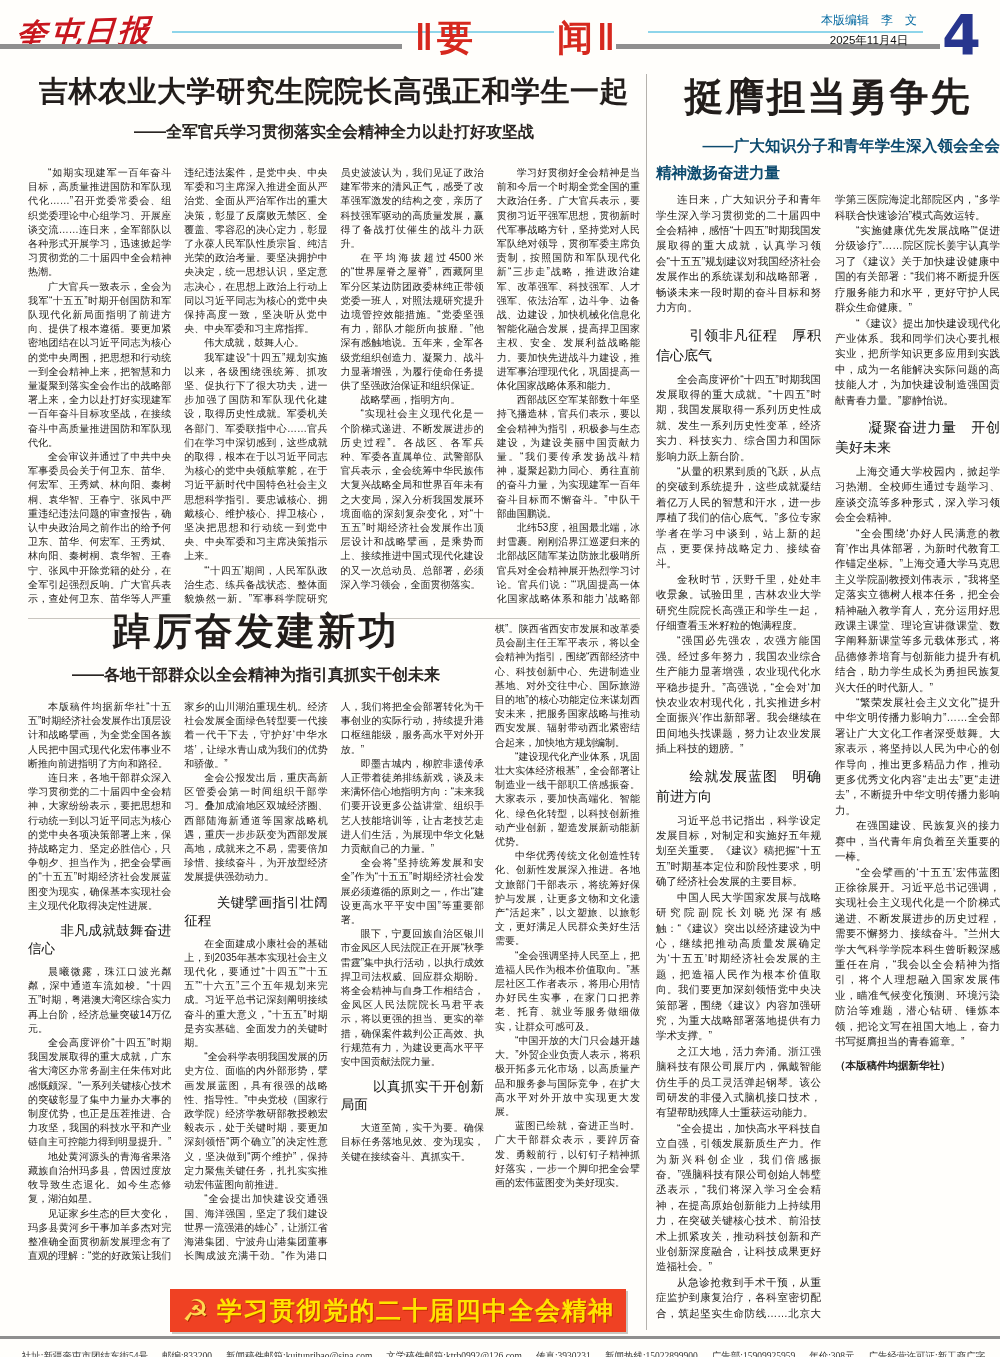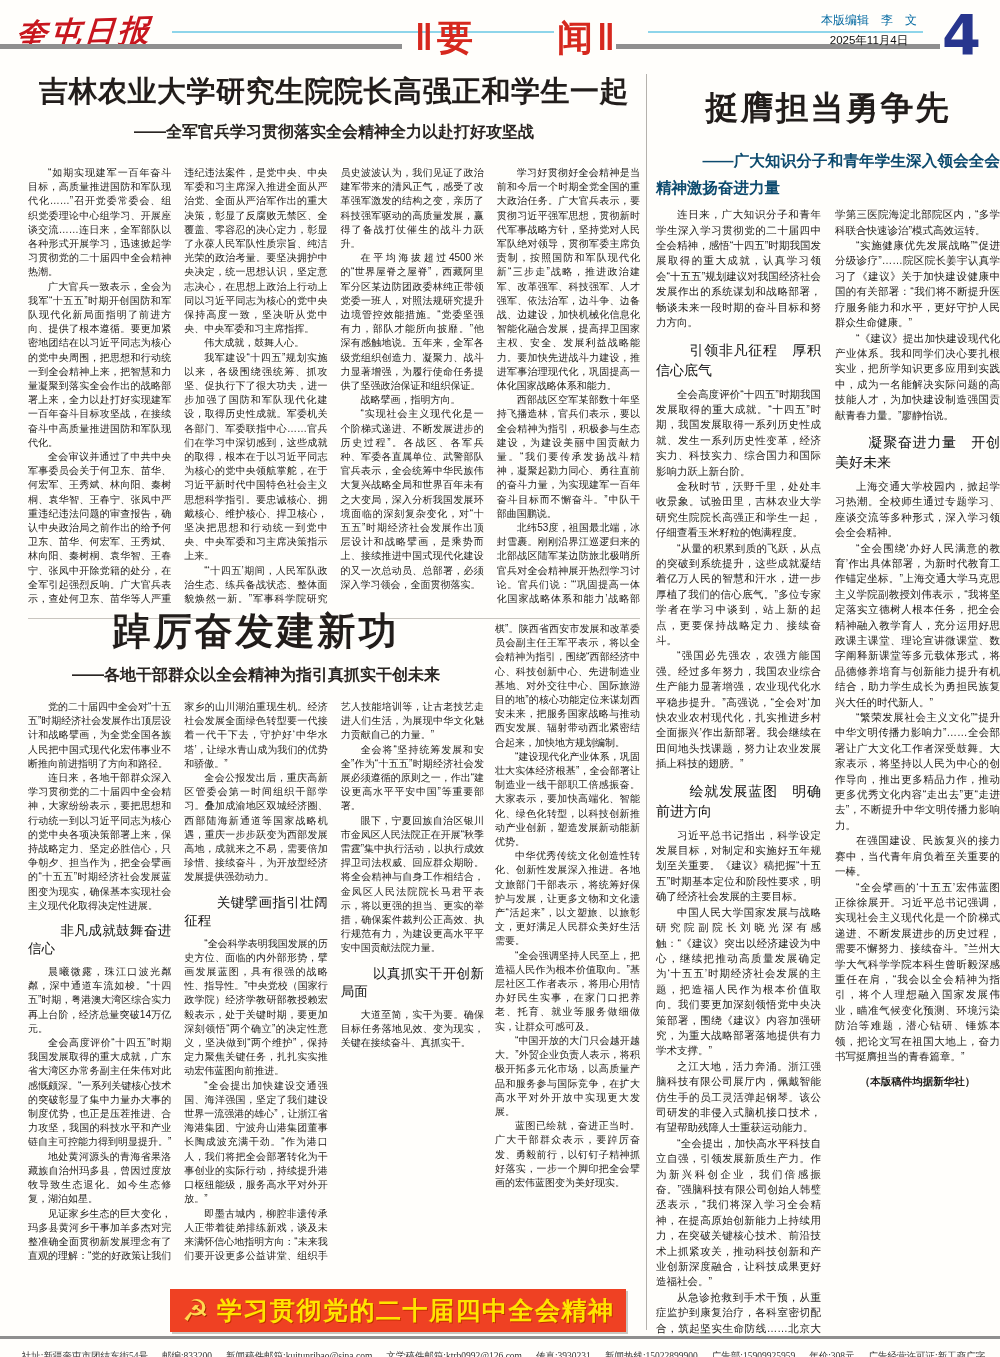--- a/index.html
+++ b/index.html
@@ -20,34 +20,34 @@
   .edit-block{position:absolute;left:800px;top:12px;width:138px;text-align:center;line-height:16px;}
   .edit-block .editor{font-size:12px;font-weight:normal;color:#0369a1;}
   .edit-block .date{font-size:11.5px;color:#111;margin-top:4px;}
   .page-num{position:absolute;left:942px;top:2px;font-size:56px;font-weight:bold;color:#28368e;
         font-family:"DejaVu Sans",sans-serif;}
   
   .main-head{position:absolute;left:28px;top:72px;width:612px;text-align:center;}
   .main-head h1{margin:0;font-size:29px;font-weight:bold;color:#221d1b;letter-spacing:0.5px;white-space:nowrap;}
   .main-head .sub{margin:10px 0 0;font-size:16px;font-weight:bold;color:#2a2522;}
   .right-article{position:absolute;left:656px;top:70px;width:344px;}
-  .right-head h2{margin:16px;text-align:center;font-size:33px;font-weight:bold;color:#221d1b;letter-spacing:2px;}
+  .right-head h2{margin:0;text-align:center;font-size:39px;font-weight:bold;color:#221d1b;letter-spacing:2px;}
   .right-head .sub{margin:8px 0 6px;font-size:15.5px;font-weight:bold;color:#0c4a6e;
         text-indent:3em;line-height:1.75;text-align:justify;}
   .mid-left{position:absolute;left:28px;top:604px;width:456px;}
   .mid-head{text-align:center;height:94px;}
   .mid-head h2{margin:2px 0 0;font-size:38px;font-weight:bold;color:#221d1b;letter-spacing:3px;}
   .mid-head .sub{margin:8px 0 0;font-size:16px;font-weight:bold;color:#2a2522;}
   
   .cols{column-gap:13px;column-fill:auto;overflow:hidden;text-align:justify;}
   .cols p,.one-col p{margin:0;font-size:10px;line-height:14.2px;text-indent:2em;color:#242220;}
   .cols h3,.one-col h3{margin:9px 0 7px;font-size:13.5px;line-height:18px;font-weight:normal;
         color:#111;text-indent:2.4em;}
   .cols p.cont,.one-col p.cont{text-indent:0;}
-  .cols p.byline{text-align:center;text-indent:0;font-weight:bold;margin-top:10px;}
+  .cols p.byline{text-align:left;text-indent:0;font-weight:bold;margin-top:10px;font-family:Liberation Mono, monospace;}
   .top-cols{position:absolute;left:28px;top:166px;width:612px;height:450px;column-count:4;}
   .mid-cols{height:566px;column-count:3;}
   .mid-col4{position:absolute;left:495px;top:622px;width:145px;height:660px;overflow:hidden;text-align:justify;}
   .right-cols{height:1150px;column-count:2;column-gap:14px;margin-top:4px;}
   .right-cols p{font-size:10.5px;line-height:15.4px;}
   .right-cols h3{font-size:14px;line-height:20px;}
   
   .vrule{position:absolute;left:646px;top:74px;width:1px;height:1256px;background:#b5b2ad;}
   .hrule{position:absolute;left:28px;top:618px;width:612px;height:1px;background:#c9c5bf;}
   
@@ -100,29 +100,30 @@
 
   <div class="hrule"></div>
   <div class="vrule"></div>
 
   <div class="mid-left">
     <div class="mid-head">
       <h2>踔厉奋发建新功</h2>
       <p class="sub">——各地干部群众以全会精神为指引真抓实干创未来</p>
     </div>
     <div class="cols mid-cols">
-        <p>党的二十届四中全会对“十五五”时期经济社会发展作出顶层设计和战略擘画，为全党全国各族人民把中国式现代化宏伟事业不断推向前进指明了方向和路径。</p>
+        <p>本版稿件均据新华社“十五五”时期经济社会发展作出顶层设计和战略擘画，为全党全国各族人民把中国式现代化宏伟事业不断推向前进指明了方向和路径。</p>
         <p>连日来，各地干部群众深入学习贯彻党的二十届四中全会精神，大家纷纷表示，要把思想和行动统一到以习近平同志为核心的党中央各项决策部署上来，保持战略定力、坚定必胜信心，只争朝夕、担当作为，把全会擘画的“十五五”时期经济社会发展蓝图变为现实，确保基本实现社会主义现代化取得决定性进展。</p>
         <h3>非凡成就鼓舞奋进信心</h3>
         <p>晨曦微露，珠江口波光粼粼，深中通道车流如梭。“十四五”时期，粤港澳大湾区综合实力再上台阶，经济总量突破14万亿元。</p>
         <p>全会高度评价“十四五”时期我国发展取得的重大成就，广东省大湾区办常务副主任朱伟对此感慨颇深。“一系列关键核心技术的突破彰显了集中力量办大事的制度优势，也正是压茬推进、合力攻坚，我国的科技水平和产业链自主可控能力得到明显提升。”</p>
         <p>地处黄河源头的青海省果洛藏族自治州玛多县，曾因过度放牧导致生态退化。如今生态修复，湖泊如星。</p>
         <p>见证家乡生态的巨大变化，玛多县黄河乡干事加羊多杰对完整准确全面贯彻新发展理念有了直观的理解：“党的好政策让我们家乡的山川湖泊重现生机。经济社会发展全面绿色转型要一代接着一代干下去，守护好‘中华水塔’，让绿水青山成为我们的优势和骄傲。”</p>
         <p>全会公报发出后，重庆高新区管委会第一时间组织干部学习。叠加成渝地区双城经济圈、西部陆海新通道等国家战略机遇，重庆一步步跃变为西部发展高地，成就来之不易，需要倍加珍惜、接续奋斗，为开放型经济发展提供强劲动力。</p>
         <h3>关键擘画指引壮阔征程</h3>
+        <p>在全面建成小康社会的基础上，到2035年基本实现社会主义现代化，要通过“十四五”“十五五”“十六五”三个五年规划来完成。习近平总书记深刻阐明接续奋斗的重大意义，“十五五”时期是夯实基础、全面发力的关键时期。</p>
         <p>“全会科学表明我国发展的历史方位、面临的内外部形势，擘画发展蓝图，具有很强的战略性、指导性。”中央党校（国家行政学院）经济学教研部教授赖宏毅表示，处于关键时期，要更加深刻领悟“两个确立”的决定性意义，坚决做到“两个维护”，保持定力聚焦关键任务，扎扎实实推动宏伟蓝图向前推进。</p>
         <p>“全会提出加快建设交通强国、海洋强国，坚定了我们建设世界一流强港的雄心”，让浙江省海港集团、宁波舟山港集团董事长陶成波充满干劲。“作为港口人，我们将把全会部署转化为干事创业的实际行动，持续提升港口枢纽能级，服务高水平对外开放。”</p>
         <p>即墨古城内，柳腔非遗传承人正带着徒弟排练新戏，谈及未来满怀信心地指明方向：“未来我们要开设更多公益讲堂、组织手艺人技能培训等，让古老技艺走进人们生活，为展现中华文化魅力贡献自己的力量。”</p>
         <p>全会将“坚持统筹发展和安全”作为“十五五”时期经济社会发展必须遵循的原则之一，作出“建设更高水平平安中国”等重要部署。</p>
         <p>眼下，宁夏回族自治区银川市金凤区人民法院正在开展“秋季雷霆”集中执行活动，以执行成效捍卫司法权威、回应群众期盼。将全会精神与自身工作相结合，金凤区人民法院院长马君平表示，将以更强的担当、更实的举措，确保案件裁判公正高效、执行规范有力，为建设更高水平平安中国贡献法院力量。</p>
         <h3>以真抓实干开创新局面</h3>
         <p>大道至简，实干为要。确保目标任务落地见效、变为现实，关键在接续奋斗、真抓实干。</p>
       </div>
   </div>
   <div class="mid-col4 one-col">
@@ -136,22 +137,22 @@
 
   <div class="right-article">
     <div class="right-head">
       <h2>挺膺担当勇争先</h2>
       <p class="sub">——广大知识分子和青年学生深入领会全会精神激扬奋进力量</p>
     </div>
     <div class="cols right-cols">
         <p>连日来，广大知识分子和青年学生深入学习贯彻党的二十届四中全会精神，感悟“十四五”时期我国发展取得的重大成就，认真学习领会“十五五”规划建议对我国经济社会发展作出的系统谋划和战略部署，畅谈未来一段时期的奋斗目标和努力方向。</p>
         <h3>引领非凡征程　厚积信心底气</h3>
         <p>全会高度评价“十四五”时期我国发展取得的重大成就。“十四五”时期，我国发展取得一系列历史性成就、发生一系列历史性变革，经济实力、科技实力、综合国力和国际影响力跃上新台阶。</p>
+        <p>“从量的积累到质的飞跃，从点的突破到系统提升，这些成就凝结着亿万人民的智慧和汗水，进一步厚植了我们的信心底气。”多位专家学者在学习中谈到，站上新的起点，更要保持战略定力、接续奋斗。</p>
         <p>金秋时节，沃野千里，处处丰收景象。试验田里，吉林农业大学研究生院院长高强正和学生一起，仔细查看玉米籽粒的饱满程度。</p>
-        <p>“从量的积累到质的飞跃，从点的突破到系统提升，这些成就凝结着亿万人民的智慧和汗水，进一步厚植了我们的信心底气。”多位专家学者在学习中谈到，站上新的起点，更要保持战略定力、接续奋斗。</p>
         <p>“强国必先强农，农强方能国强。经过多年努力，我国农业综合生产能力显著增强，农业现代化水平稳步提升。”高强说，“全会对‘加快农业农村现代化，扎实推进乡村全面振兴’作出新部署。我会继续在田间地头找课题，努力让农业发展插上科技的翅膀。”</p>
         <h3>绘就发展蓝图　明确前进方向</h3>
         <p>习近平总书记指出，科学设定发展目标，对制定和实施好五年规划至关重要。《建议》稿把握“十五五”时期基本定位和阶段性要求，明确了经济社会发展的主要目标。</p>
         <p>中国人民大学国家发展与战略研究院副院长刘晓光深有感触：“《建议》突出以经济建设为中心，继续把推动高质量发展确定为‘十五五’时期经济社会发展的主题，把造福人民作为根本价值取向。我们要更加深刻领悟党中央决策部署，围绕《建议》内容加强研究，为重大战略部署落地提供有力学术支撑。”</p>
         <p>之江大地，活力奔涌。浙江强脑科技有限公司展厅内，佩戴智能仿生手的员工灵活弹起钢琴。该公司研发的非侵入式脑机接口技术，有望帮助残障人士重获运动能力。</p>
         <p>“全会提出，加快高水平科技自立自强，引领发展新质生产力。作为新兴科创企业，我们倍感振奋。”强脑科技有限公司创始人韩璧丞表示，“我们将深入学习全会精神，在提高原始创新能力上持续用力，在突破关键核心技术、前沿技术上抓紧攻关，推动科技创新和产业创新深度融合，让科技成果更好造福社会。”</p>
         <p>从急诊抢救到手术干预，从重症监护到康复治疗，各科室密切配合，筑起坚实生命防线……北京大学第三医院海淀北部院区内，“多学科联合快速诊治”模式高效运转。</p>
         <p>“实施健康优先发展战略”“促进分级诊疗”……院区院长姜宇认真学习了《建议》关于加快建设健康中国的有关部署：“我们将不断提升医疗服务能力和水平，更好守护人民群众生命健康。”</p>
         <p>“《建议》提出加快建设现代化产业体系。我和同学们决心要扎根实业，把所学知识更多应用到实践中，成为一名能解决实际问题的高技能人才，为加快建设制造强国贡献青春力量。”廖静怡说。</p>
         <h3>凝聚奋进力量　开创美好未来</h3>

